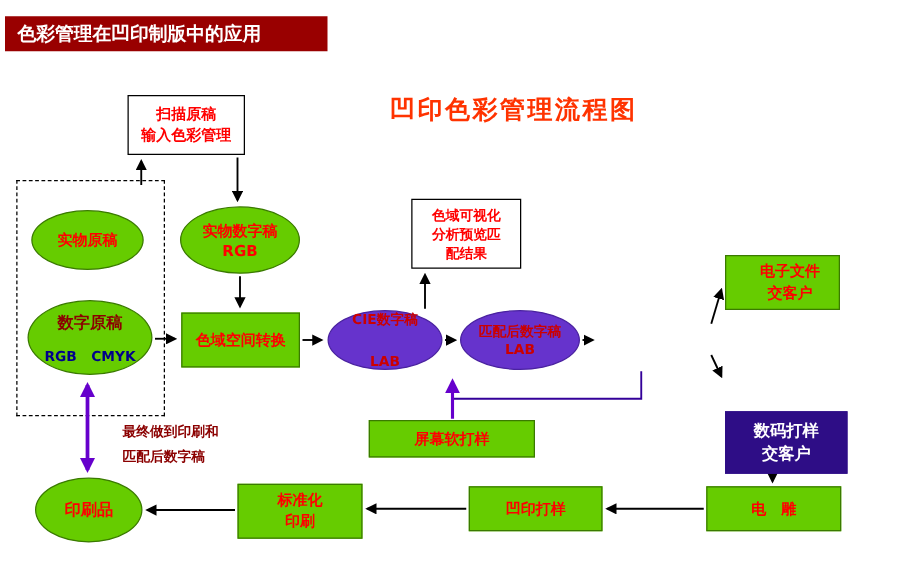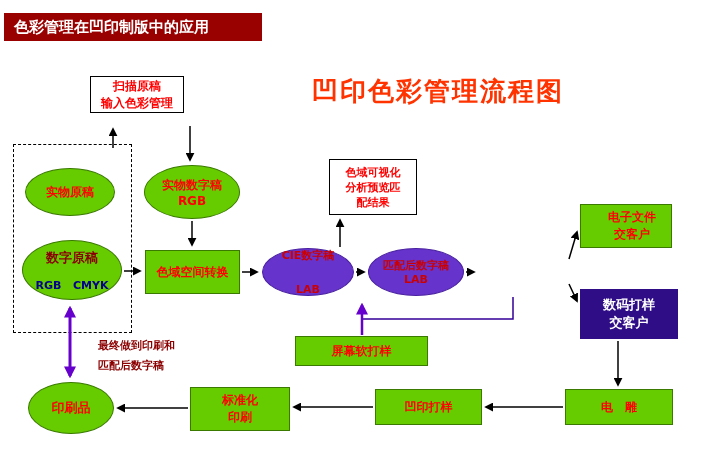--- a/index.html
+++ b/index.html
@@ -5,26 +5,26 @@
   html,body{margin:0;padding:0;background:#fff;}
   body{font-family:"DejaVu Sans","Liberation Sans",sans-serif;}
   #stage{position:relative;width:720px;height:449px;background:#ffffff;overflow:hidden;}
   .abs{position:absolute;}
   #connector-layer{position:absolute;left:0;top:0;width:720px;height:449px;z-index:1;}
   .node{position:absolute;z-index:2;display:flex;flex-direction:column;align-items:center;justify-content:center;text-align:center;font-weight:bold;box-sizing:border-box;}
   .box{border:1px solid #000;}
   .white{background:#ffffff;color:#FF0000;}
   .green{background:#66CC00;color:#FF0000;border:1px solid #3a7a00;}
   .purple{background:#6633CC;color:#CC0000;border:1px solid #4a22a0;border-radius:50%;}
-  .navy{background:#2E0D86;color:#ffffff;border:1px solid #2E0D86;}
+  .navy{background:#2E0D86;color:#ffffff;border:1px solid #2E0D86;margin-top:40px;}
   .ellipse{border-radius:50%;}
   .pre{white-space:pre;}
   .banner{left:4px;top:13px;width:258px;height:28px;background:#990000;color:#ffffff;
           font-size:15px;font-weight:bold;line-height:28px;padding-left:10px;box-sizing:border-box;z-index:3;}
-  .main-title{left:312px;top:74px;font-size:26px;letter-spacing:2px;color:#FF3300;font-weight:bold;z-index:3;}
+  .main-title{left:312px;top:74px;font-size:20px;letter-spacing:2px;color:#FF3300;font-weight:bold;z-index:3;}
   .note{left:98px;top:336px;color:#8B0000;font-size:11px;font-weight:bold;line-height:20px;z-index:3;}
   .dashed-frame{left:13px;top:144px;width:117px;height:187px;border:1px dashed #000;z-index:0;}
   .l1-dark{color:#8B0000;font-size:13px;}
   .l2-navy{color:#00008B;font-size:11px;margin-top:12px;}
   .f11{font-size:11px;}
   .f12{font-size:12px;}
   .f13{font-size:13px;}
 </style>
 </head>
 <body>
@@ -61,21 +61,21 @@
     <path d="M188,408 L118,408" stroke="#000" stroke-width="1.5" fill="none" marker-end="url(#mb)"></path>
     <path d="M70,308 L70,376" stroke="#6600CC" stroke-width="3" fill="none" marker-start="url(#mps)" marker-end="url(#mp)"></path>
   </svg>
 
   <div class="abs banner">色彩管理在凹印制版中的应用</div>
 
   <div class="abs main-title">凹印色彩管理流程图</div>
 
   <div class="abs dashed-frame"></div>
 
-  <div class="node box white f12" style="left:90px;top:76px;width:94px;height:37px;">
+  <div class="node box white f12" style="left:102px;top:76px;width:94px;height:48px;">
     <span>扫描原稿</span>
     <span>输入色彩管理</span>
   </div>
 
   <div class="node green ellipse f12" style="left:25px;top:168px;width:90px;height:48px;">
     <span>实物原稿</span>
   </div>
 
   <div class="node green ellipse f12" style="left:144px;top:165px;width:96px;height:54px;">
     <span>实物数字稿</span>

